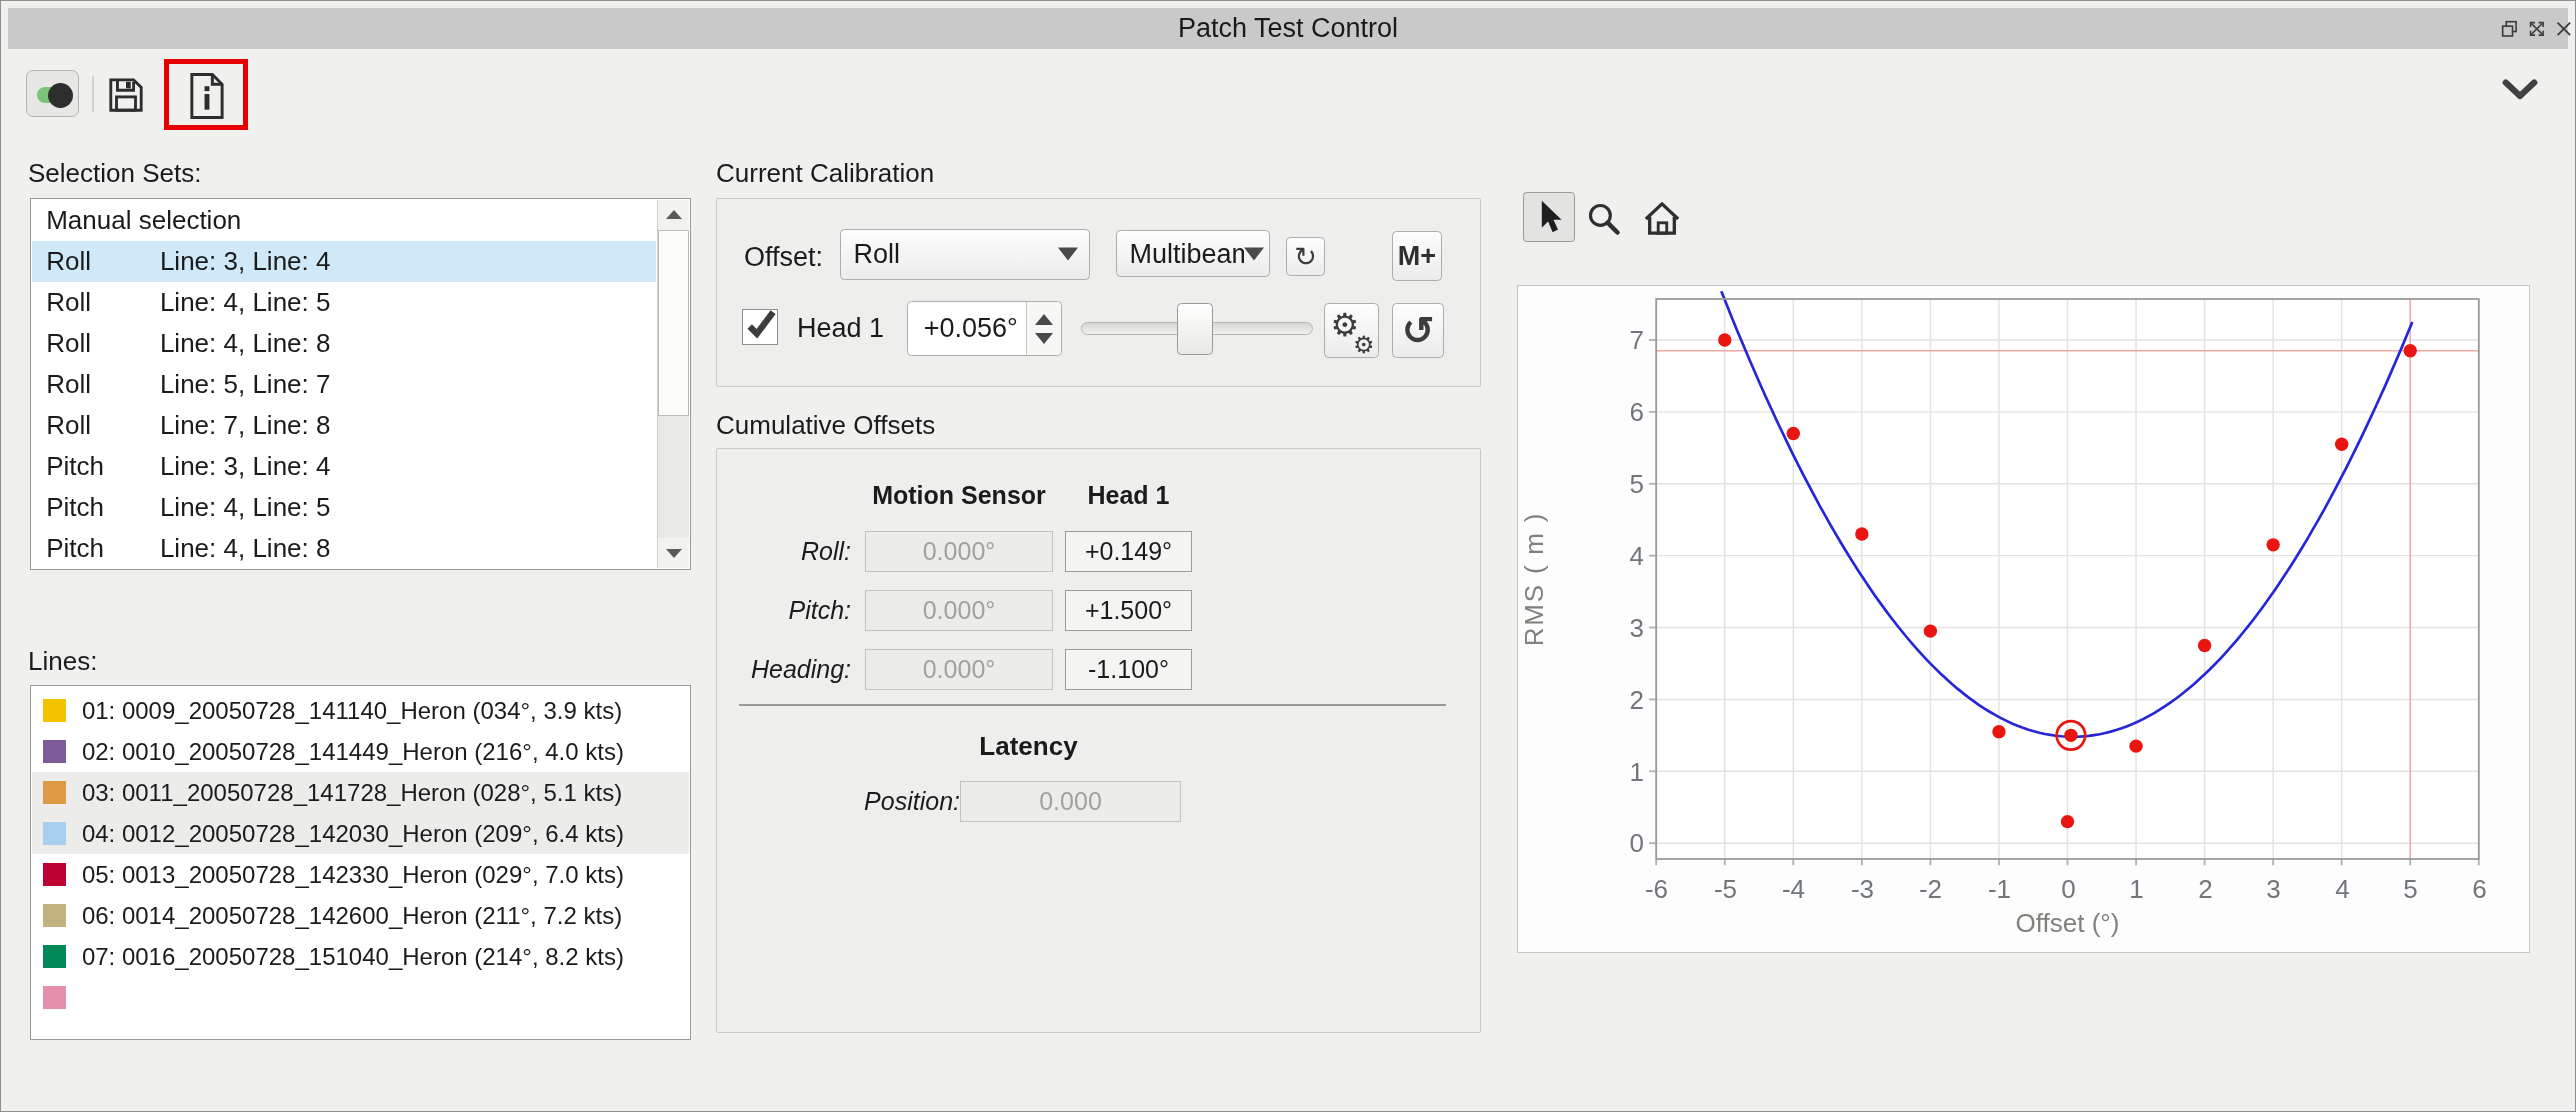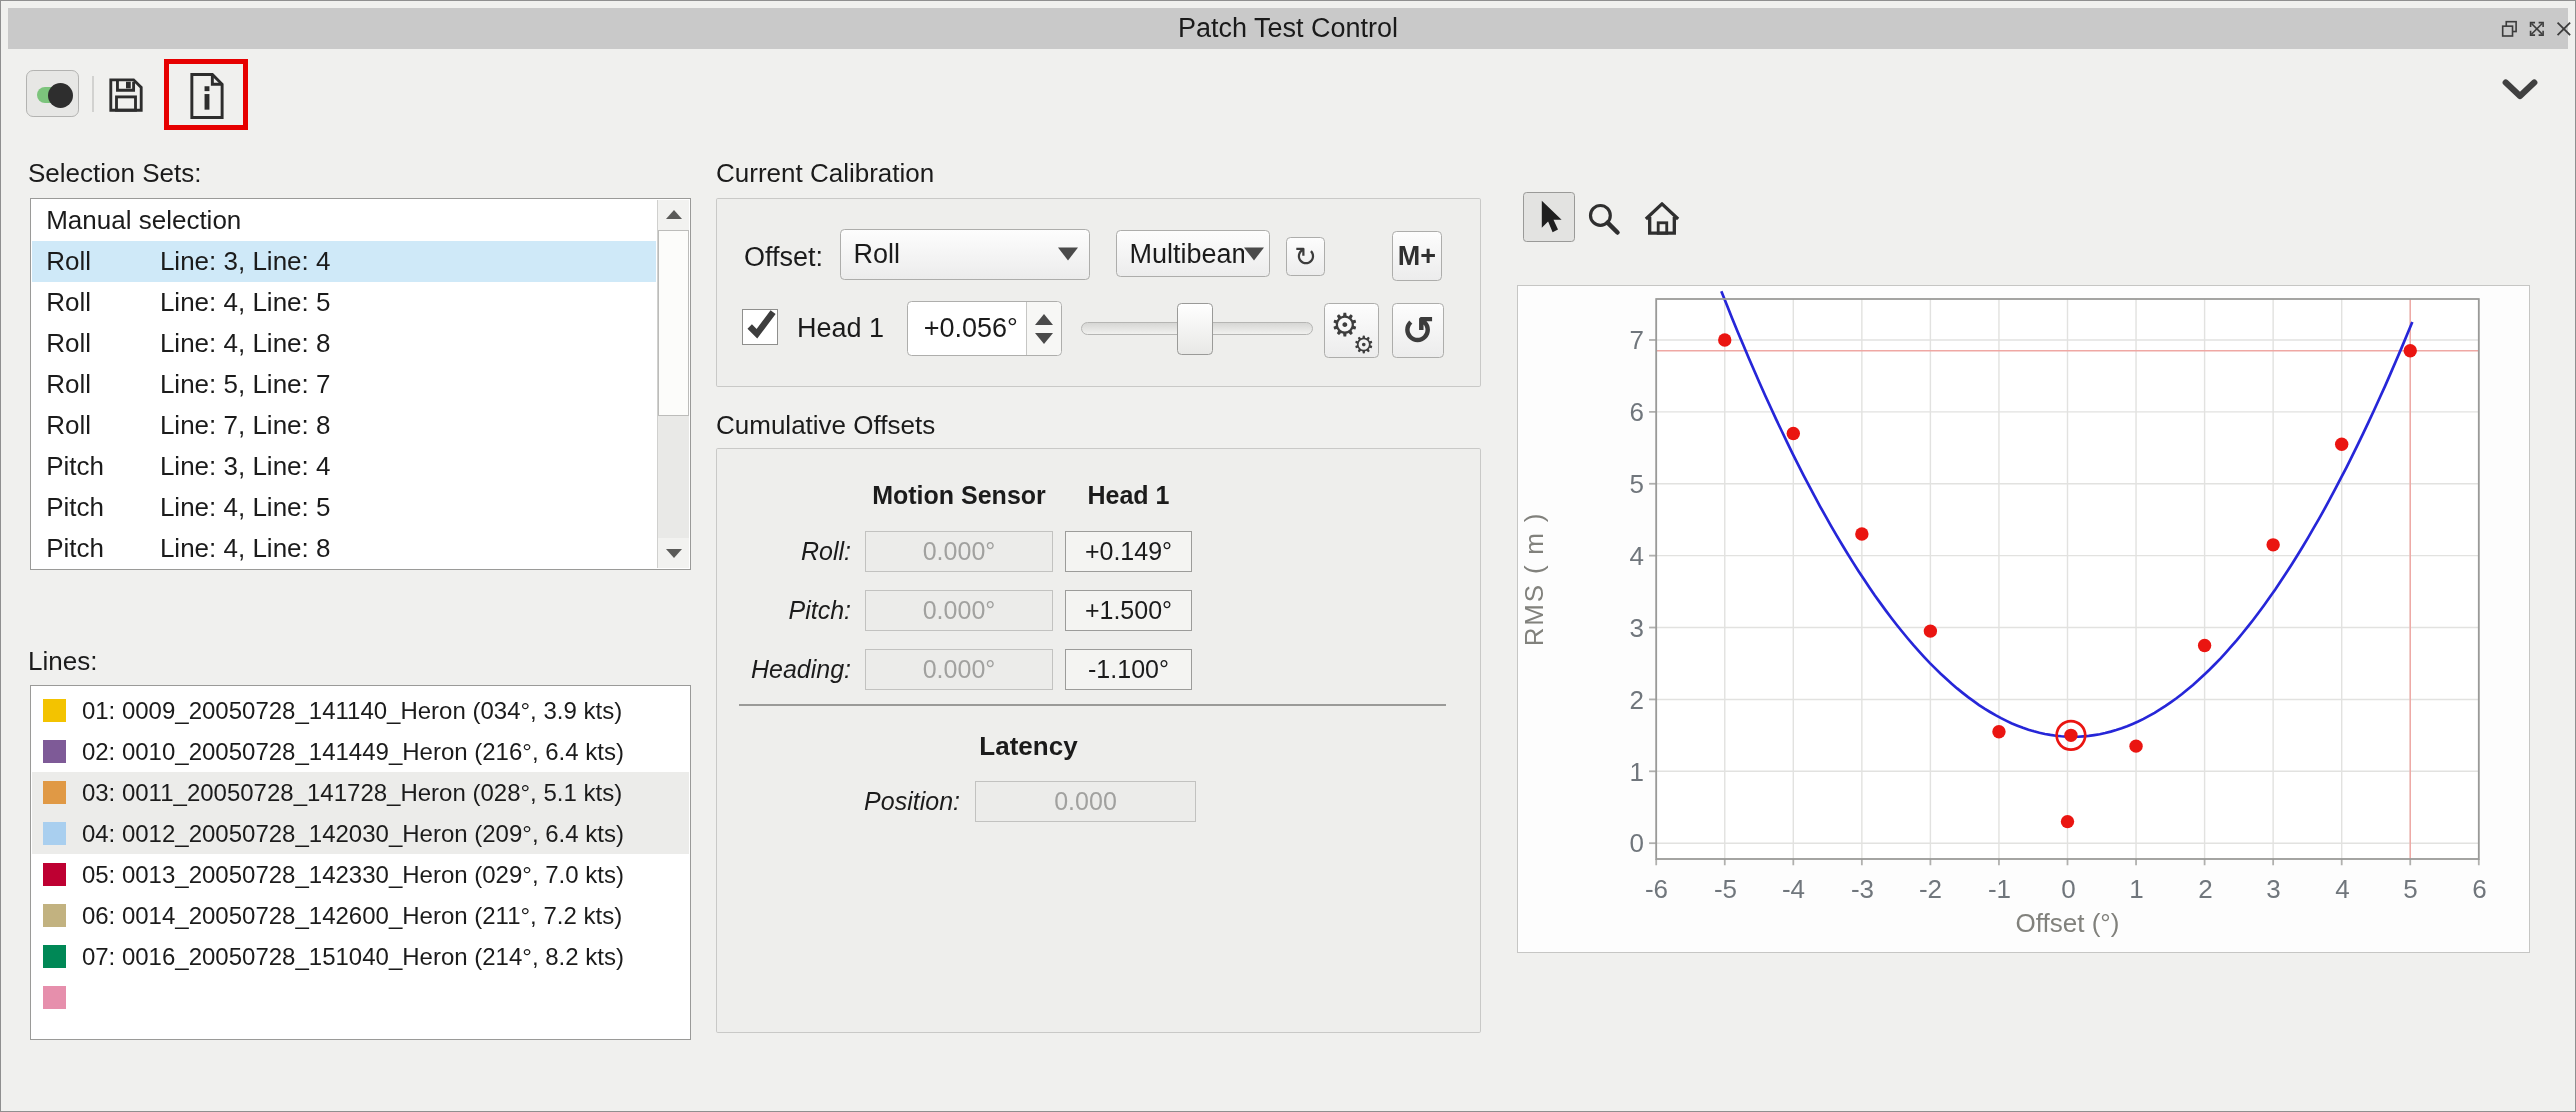--- a/index.html
+++ b/index.html
@@ -189,21 +189,21 @@
 
   <div class="sec-label" style="left:27px; top:645px;">Lines:</div>
   <div class="listbox" style="left:29px; top:684px; width:661px; height:355px;">
     <div id="line-rows" style="position:absolute; left:0.9px; top:3.6px; right:0.9px;">
         <div class="line-row">
           <span class="swatch" style="background: rgb(243, 195, 0);"></span>
           <span class="line-text">01: 0009_20050728_141140_Heron (034°, 3.9 kts)</span>
         </div>
         <div class="line-row">
           <span class="swatch" style="background: rgb(126, 90, 151);"></span>
-          <span class="line-text">02: 0010_20050728_141449_Heron (216°, 6.4 kts)</span>
+          <span class="line-text">02: 0010_20050728_141449_Heron (216°, 4.0 kts)</span>
         </div>
         <div class="line-row hl">
           <span class="swatch" style="background: rgb(224, 153, 69);"></span>
           <span class="line-text">03: 0011_20050728_141728_Heron (028°, 5.1 kts)</span>
         </div>
         <div class="line-row hl">
           <span class="swatch" style="background: rgb(169, 207, 239);"></span>
           <span class="line-text">04: 0012_20050728_142030_Heron (209°, 6.4 kts)</span>
         </div>
         <div class="line-row">
@@ -279,21 +279,21 @@
         <div class="co-row-label" style="left: 0px; top: 141px;">Pitch:</div>
         <div class="field disabled" style="left: 148px; top: 141px; width: 188px;">0.000°</div>
         <div class="field value" style="left: 348px; top: 141px; width: 127px;">+1.500°</div>
         <div class="co-row-label" style="left: 0px; top: 200px;">Heading:</div>
         <div class="field disabled" style="left: 148px; top: 200px; width: 188px;">0.000°</div>
         <div class="field value" style="left: 348px; top: 200px; width: 127px;">-1.100°</div>
       </div>
     <div class="divider" style="left:22px; top:255px; width:707px;"></div>
     <div class="co-header" style="left:148px; top:282px; width:327px; font-size:26px;">Latency</div>
     <div class="co-row-label" style="left:109px; top:332px;">Position:</div>
-    <div class="field disabled" style="left:258px; top:332px; width:221px;">0.000</div>
+    <div class="field disabled" style="left:243px; top:332px; width:221px;">0.000</div>
   </div>
 
   <div class="chart-tool selected" style="left:1522px; top:191px;">
     <svg width="34" height="36" viewBox="0 0 36 40">
       <polygon points="10,2 10,32 17,25 22,37 28,34 23,23 32,23" fill="#1f1f1f"></polygon>
     </svg>
   </div>
   <div class="chart-tool" style="left:1577px; top:193px;">
     <svg width="36" height="36" viewBox="0 0 40 40">
       <circle cx="16" cy="16" r="11" fill="none" stroke="#2f2f2f" stroke-width="3.5"></circle>

